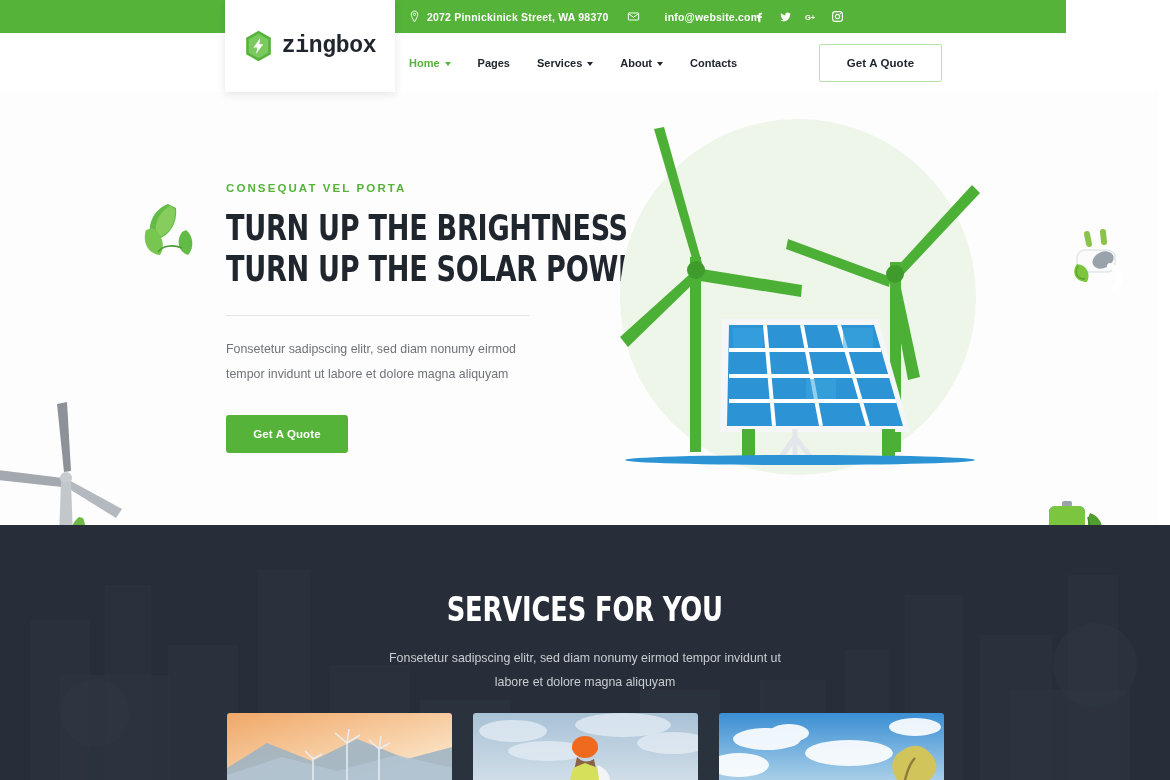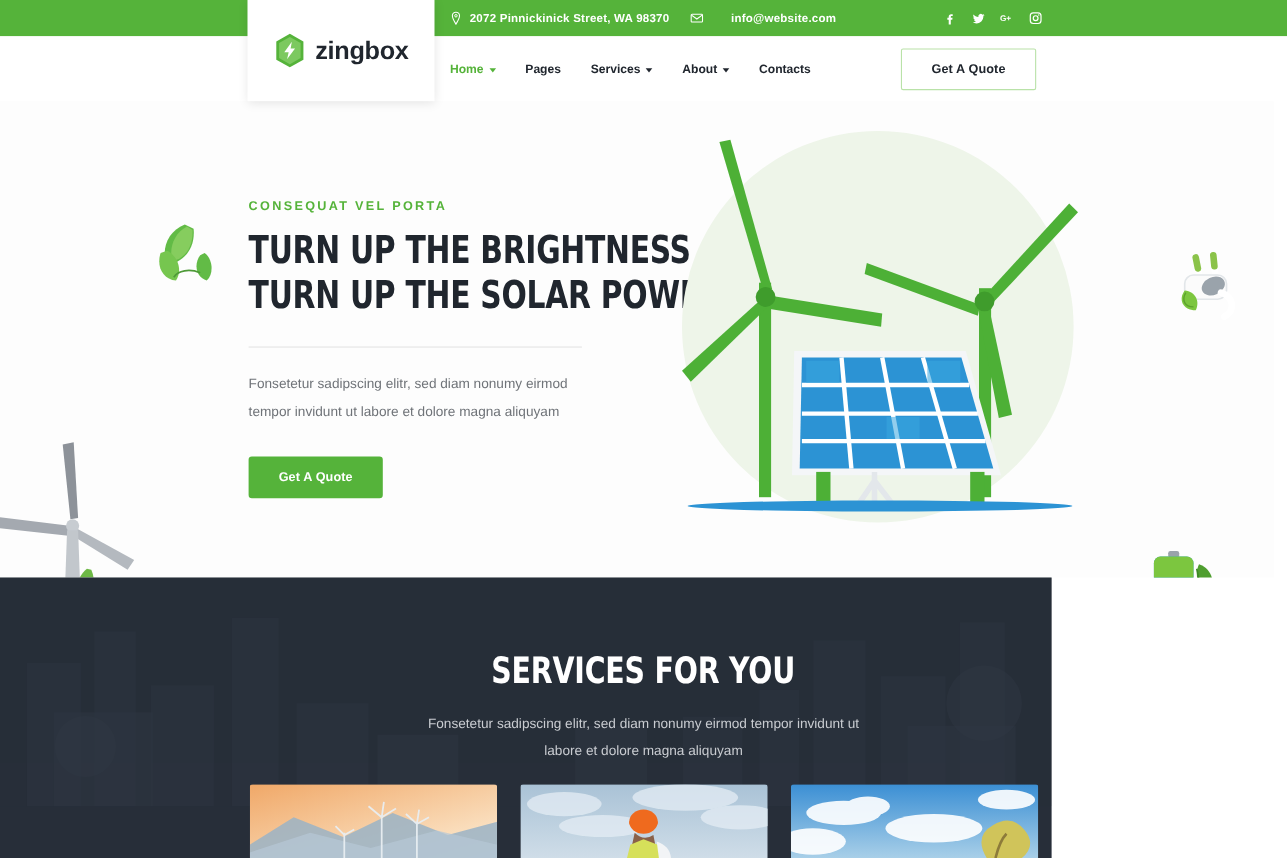--- a/index.html
+++ b/index.html
@@ -5,21 +5,21 @@
   * { margin:0; padding:0; box-sizing:border-box; }
   html, body {
     width:1170px; height:780px;
     font-family:"Liberation Sans", sans-serif;
     background:#ffffff; overflow:hidden;
   }
   .page { position:relative; width:1170px; height:780px; overflow:hidden; }
 
   
   .topbar {
-    position:absolute; top:0; left:0; width:1170px; height:33px;
+    position:absolute; top:0; left:0; width:1066px; height:33px;
     background:#55b33a; display:flex; align-items:center;
   }
   .topbar-left {
     position:absolute; left:408px; top:0; height:33px;
     display:flex; align-items:center; gap:9px;
   }
   .tb-item { display:flex; align-items:center; gap:6px; }
   .tb-text {
     color:#ffffff; font-size:10.5px; font-weight:bold;
     letter-spacing:.2px; white-space:nowrap;
@@ -37,21 +37,21 @@
     background:#ffffff;
   }
   .logo-box {
     position:absolute; top:0; left:225px; width:170px; height:92px;
     background:#ffffff; display:flex; align-items:center; justify-content:center;
     gap:9px; box-shadow:0 2px 9px rgba(0,0,0,.10); z-index:6;
   }
   .logo-mark { width:29px; height:32px; flex:none; }
   .logo-text {
     font-size:23px; font-weight:bold; color:#20262e;
-    letter-spacing:-.3px; font-family:Liberation Sans, sans-serif;
+    letter-spacing:-.3px; font-family:Liberation Mono, monospace;
   }
   .nav {
     position:absolute; top:33px; left:409px; height:59px;
     display:flex; align-items:center; gap:27px; z-index:5;
   }
   .nav-item {
     display:flex; align-items:center; gap:5px;
     font-size:11px; font-weight:bold; color:#20262e;
     cursor:pointer; white-space:nowrap;
   }
@@ -102,21 +102,21 @@
 
   
   .deco { position:absolute; }
   .deco-leaves-top { left:138px; top:108px; width:80px; height:66px; }
   .deco-turbine-left { left:-5px; top:300px; width:150px; height:215px; }
   .deco-plug { left:1065px; top:128px; width:78px; height:78px; }
   .deco-battery { left:1042px; top:403px; width:78px; height:82px; }
 
   
   .services {
-    position:absolute; top:525px; left:0; width:956px; height:255px;
+    position:absolute; top:525px; left:0; width:1170px; height:255px;
     background:#272e39; overflow:hidden;
   }
   .svc-bg { position:absolute; inset:0; opacity:.5; }
   .svc-head { position:absolute; top:65px; left:0; width:1170px; text-align:center; }
   .svc-title {
     font-family:"DejaVu Sans Condensed","Liberation Sans Narrow","Liberation Sans", sans-serif;
     font-size:33px; font-weight:bold; color:#ffffff;
     letter-spacing:-.2px; transform:scaleX(.87); display:inline-block;
   }
   .svc-sub {

